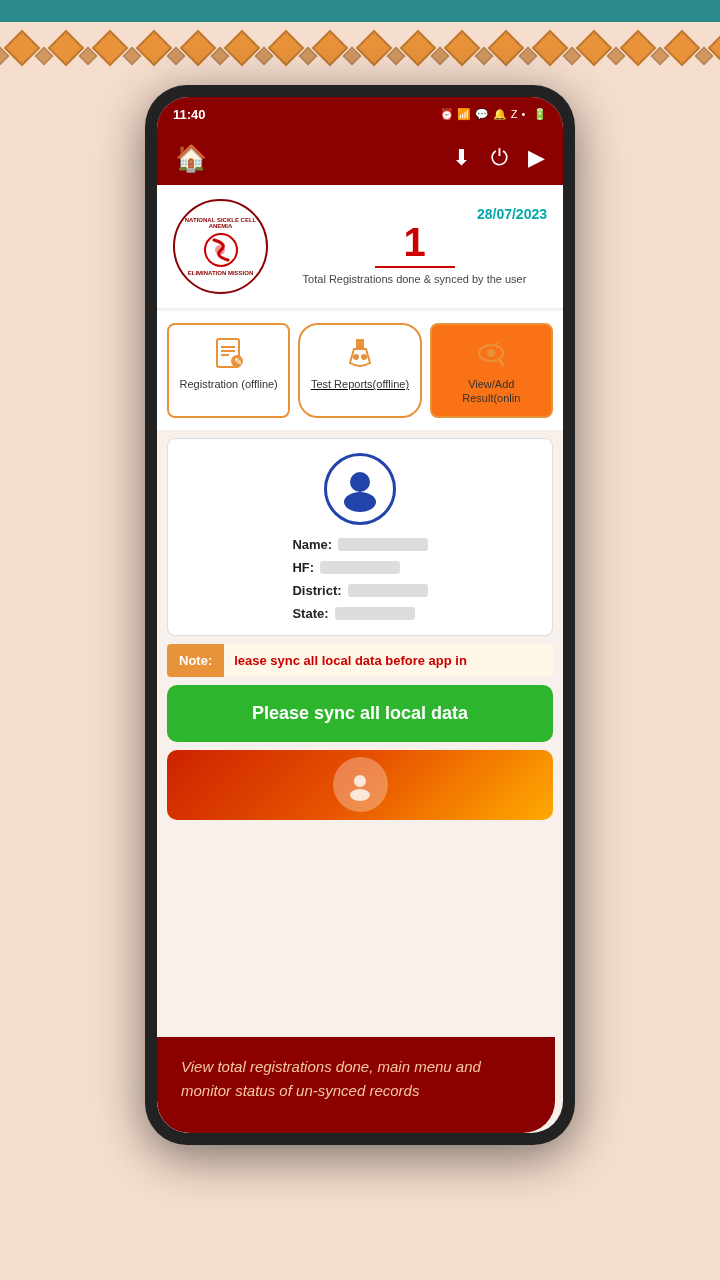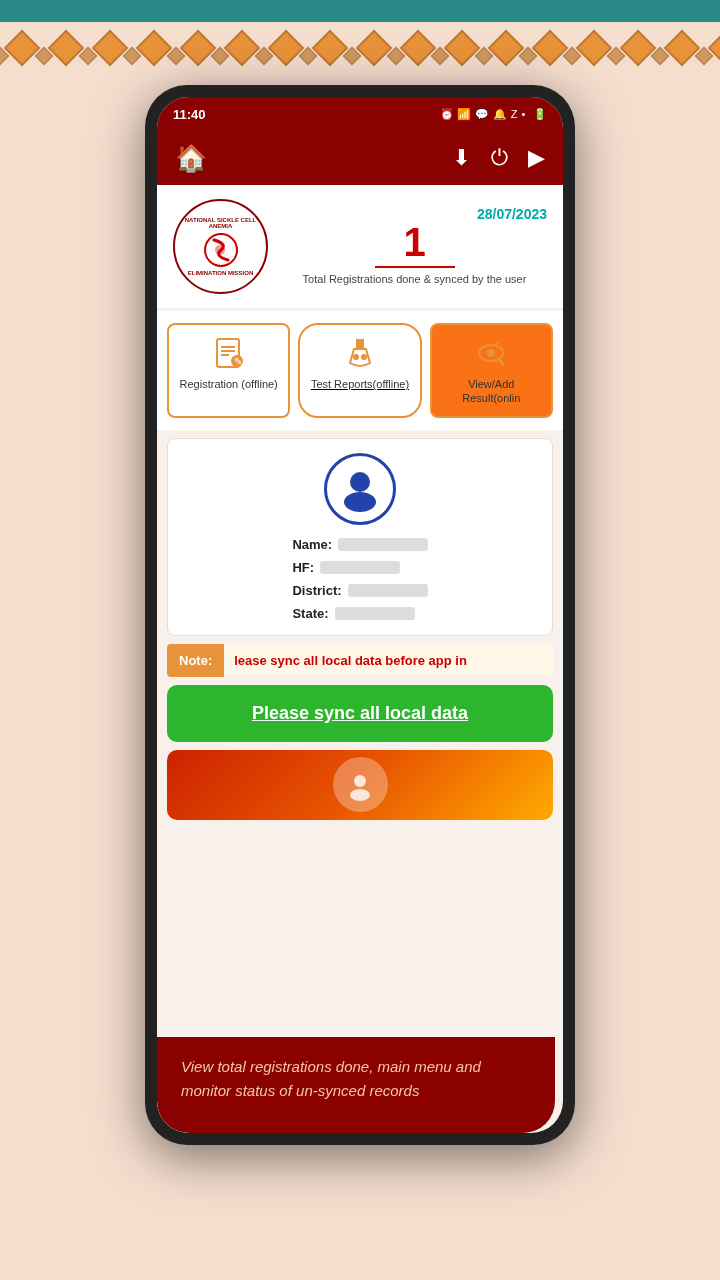--- a/index.html
+++ b/index.html
@@ -151,21 +151,21 @@
         </div>
       </div>
 
       <div style="margin:6px 10px;display:flex;align-items:center;background:#fff8e8;border-left:none;overflow:hidden;border-radius:4px;">
         <div style="background:#e8923a;color:white;padding:9px 12px;font-weight:bold;font-size:13px;white-space:nowrap;flex-shrink:0;">Note:</div>
         <div style="padding:9px 10px;font-size:13px;color:#cc0000;font-weight:bold;white-space:nowrap;overflow:hidden;">lease sync all local data before app in</div>
       </div>
 
       <div style="margin:8px 10px;">
         <button style="background:#2db52d;border:none;border-radius:10px;padding:18px;text-align:center;cursor:pointer;width:100%;display:block;">
-          <span style="color:white;font-size:18px;font-weight:bold;text-decoration:underline;">Please sync all local data</span>
+          <span style="color:white;font-size:18px;font-weight:bold;">Please sync all local data</span>
         </button>
       </div>
 
       <div style="margin:8px 10px;height:70px;border-radius:10px;background:linear-gradient(135deg,#cc2200,#e85500,#ffaa00);overflow:hidden;display:flex;align-items:center;justify-content:center;">
         <div style="width:55px;height:55px;border-radius:50%;background:rgba(255,255,255,0.3);display:flex;align-items:center;justify-content:center;">
           <svg width="32" height="32" viewBox="0 0 32 32">
             <circle cx="16" cy="12" r="6" fill="white" opacity="0.8"></circle>
             <ellipse cx="16" cy="26" rx="10" ry="6" fill="white" opacity="0.8"></ellipse>
           </svg>
         </div>

